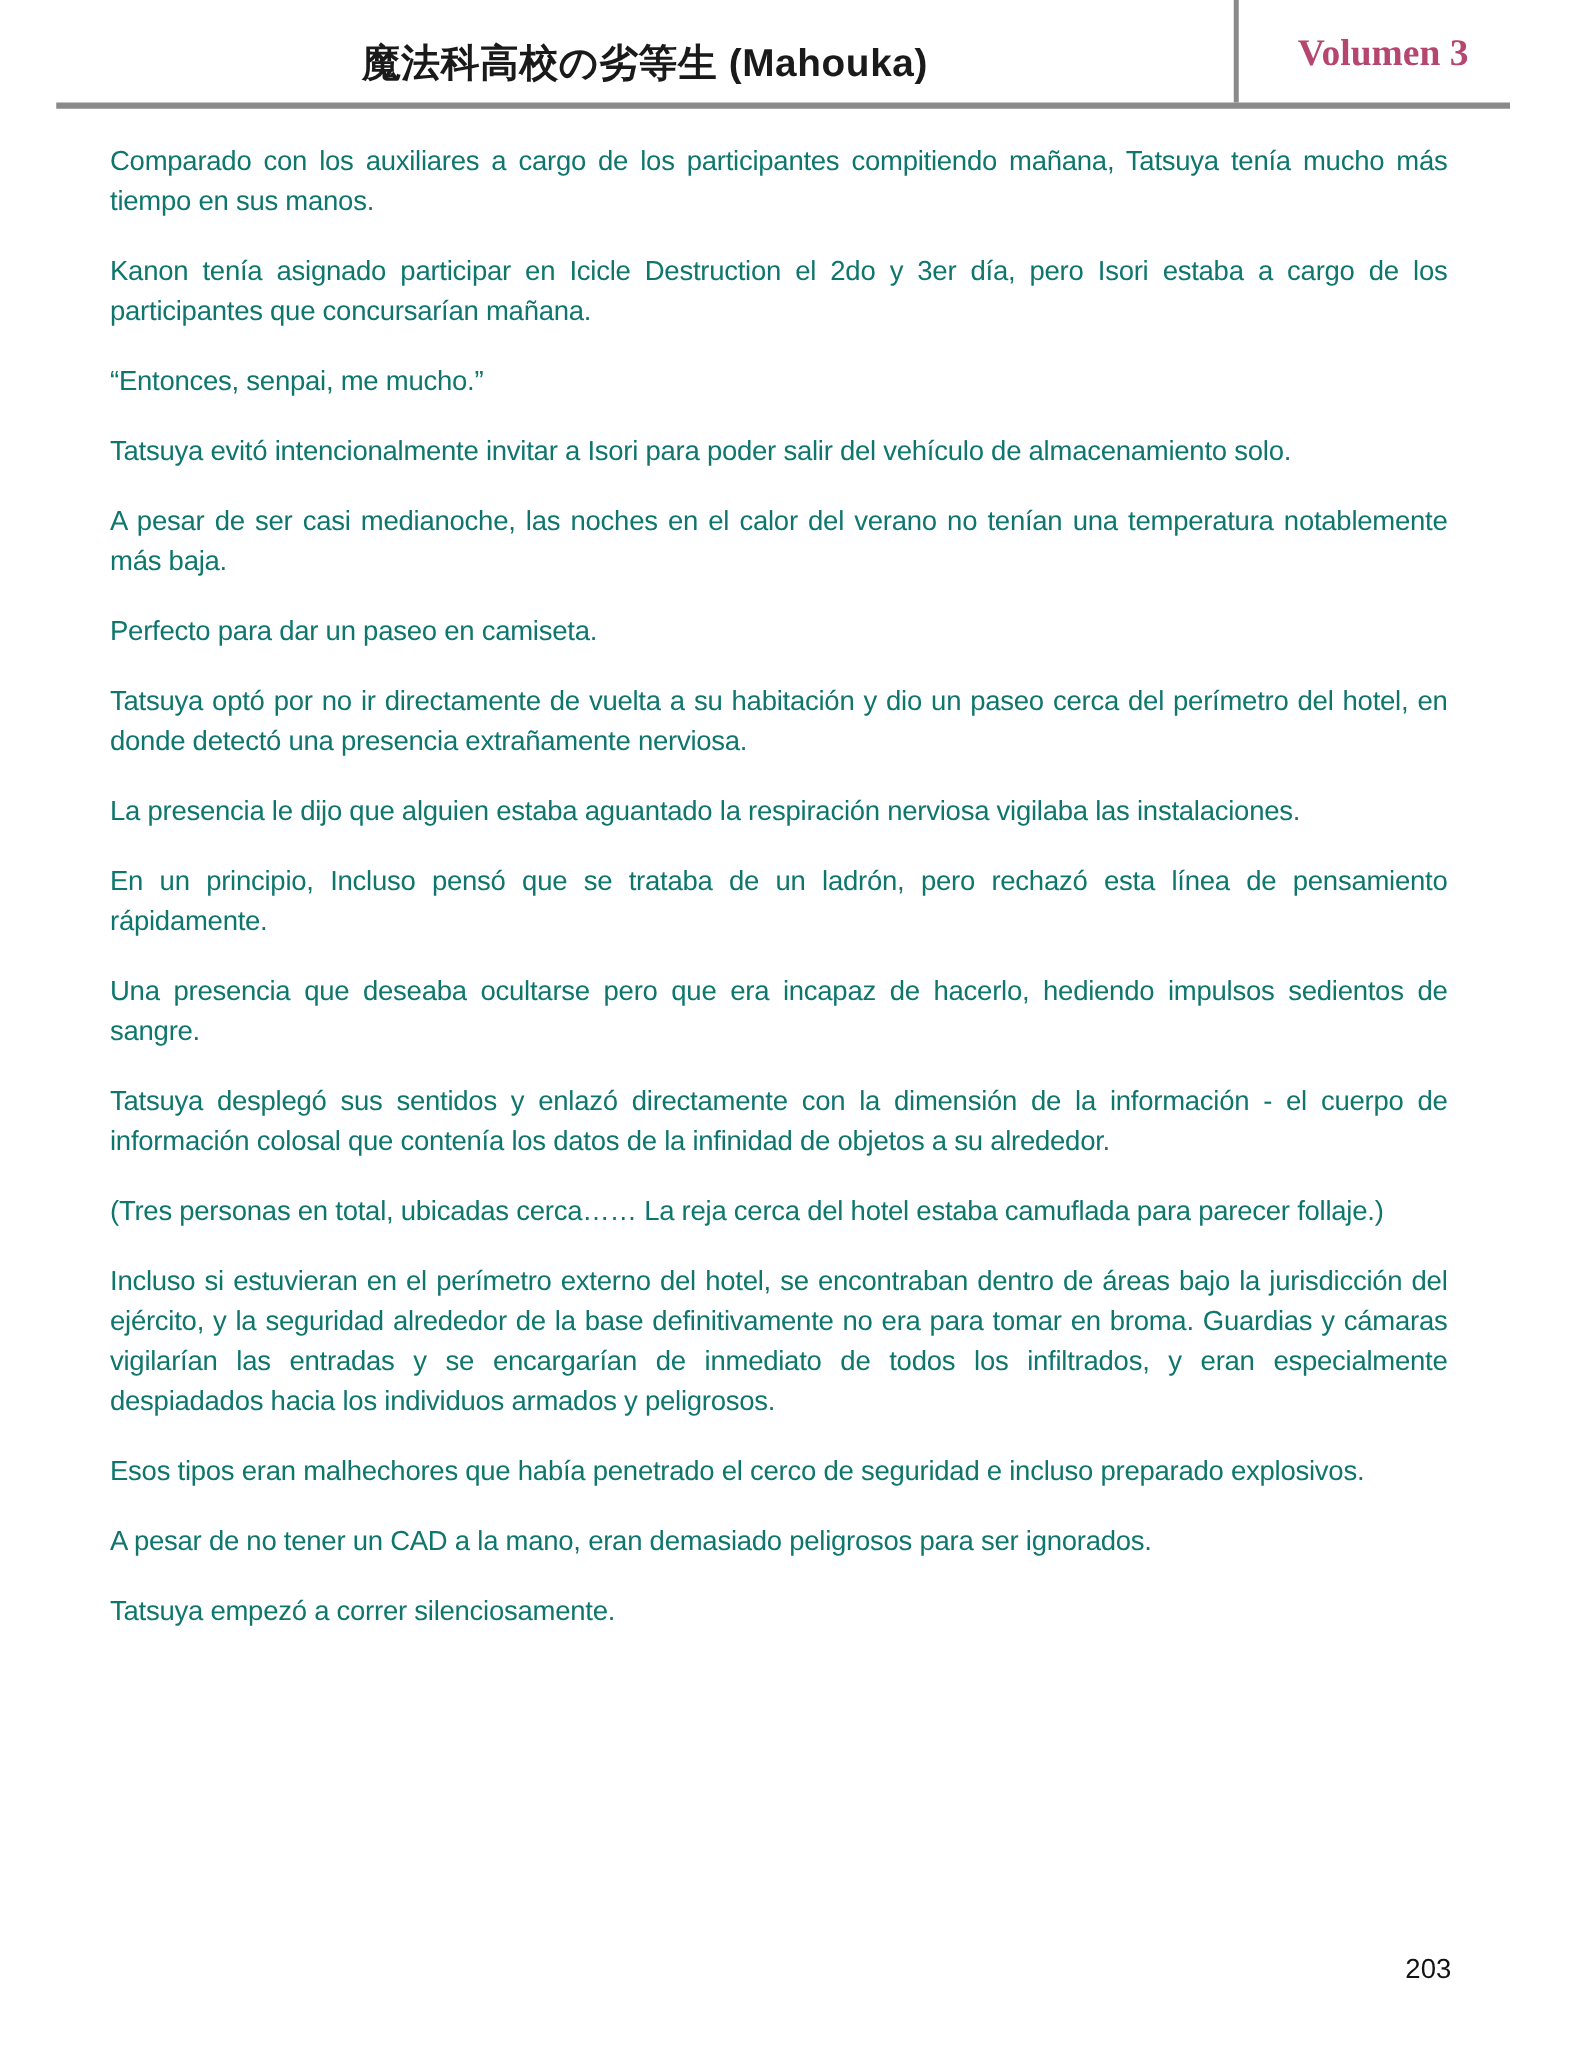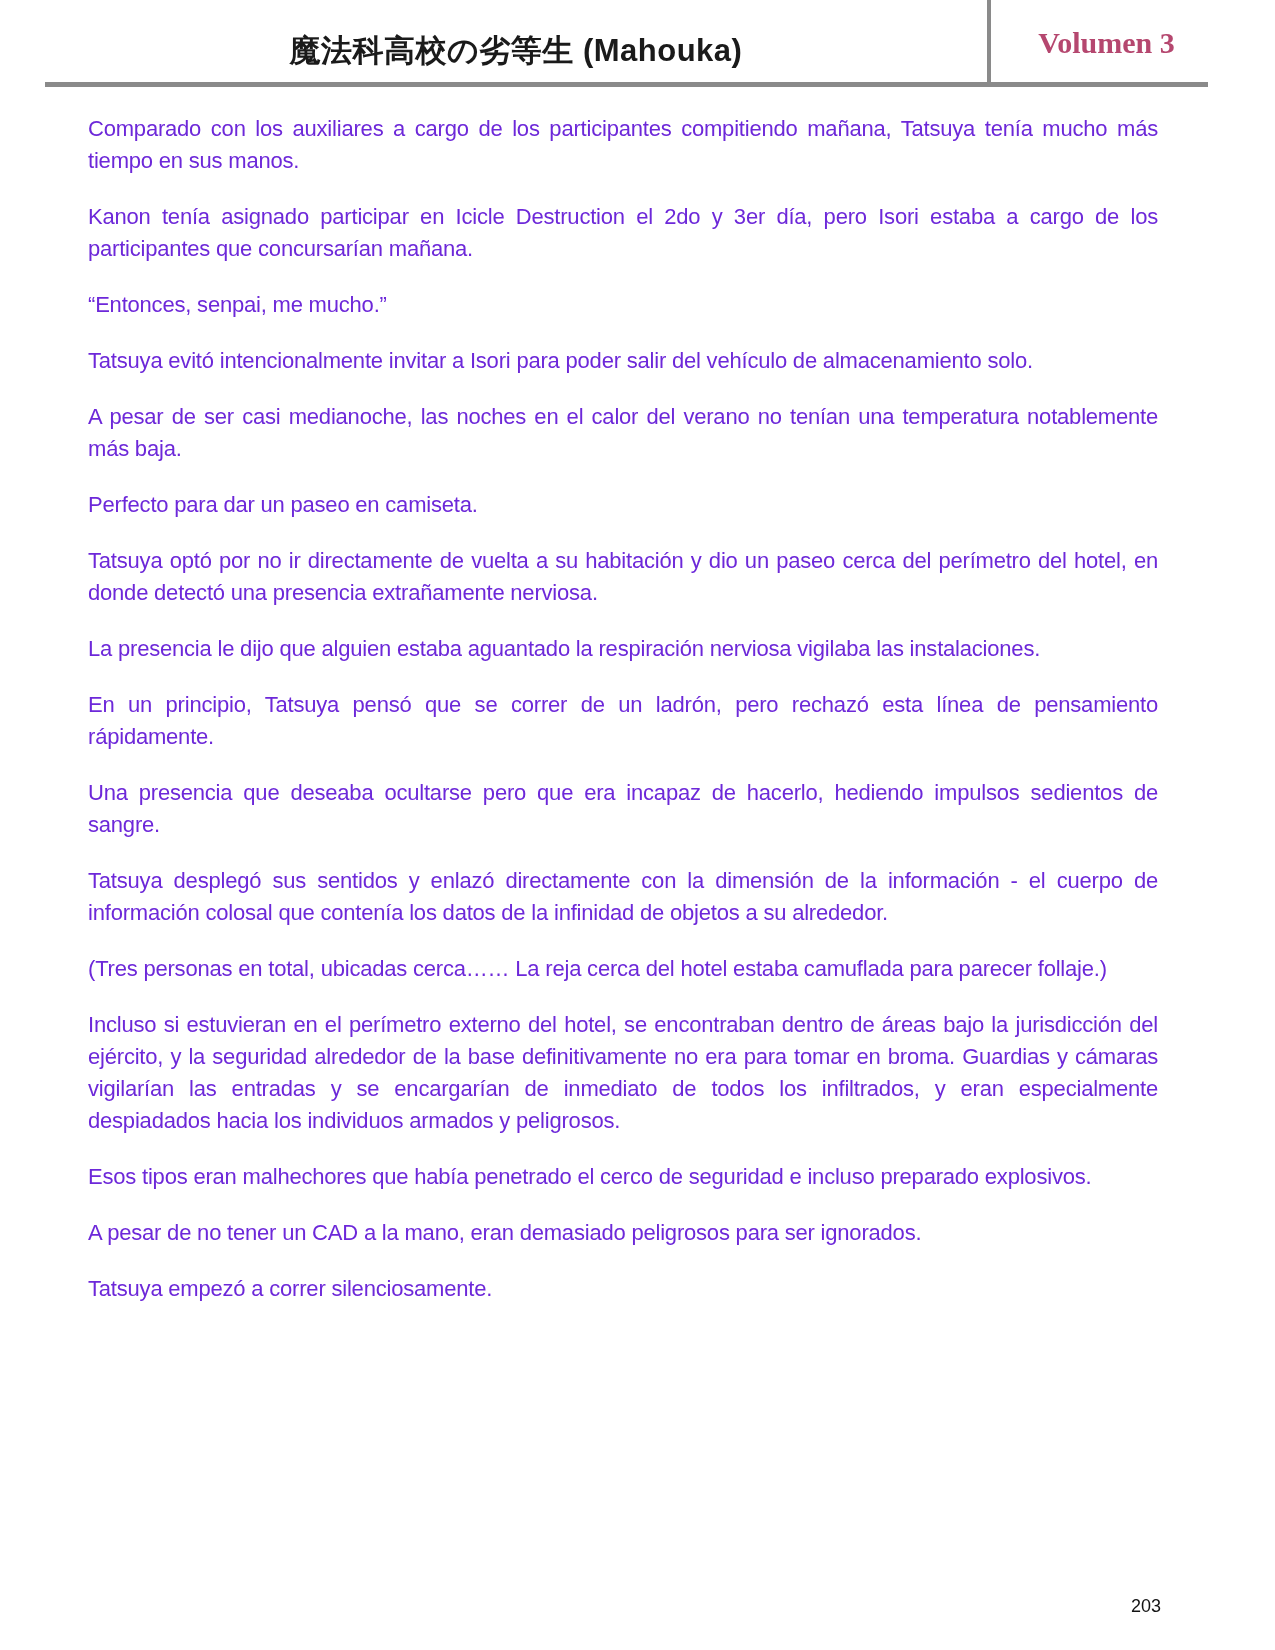--- a/index.html
+++ b/index.html
@@ -50,31 +50,30 @@
   
   .body-text {
     margin: 26px 95px 0 88px;
   }
   .para {
     margin: 0 0 24px 0;
     font-size: 22px;
     line-height: 32px;
     letter-spacing: -0.2px;
     text-align: justify;
-    color: #6d28d9;
+    color: #0f766e;
   }
 
   
   .page-number {
     position: absolute;
     top: 1562px;
     right: 92px;
-    font-size: 18px;
+    font-size: 22px;
     color: #131313;
-    margin-top: 34px;
   }
 </style>
 </head>
 <body>
 
 <div class="page">
 
   <div class="header">
     <div class="header-row">
       <div class="header-title-cell">
@@ -88,21 +87,21 @@
 
   <div class="body-text">
       <p class="para">Comparado con los auxiliares a cargo de los participantes compitiendo mañana, Tatsuya tenía mucho más tiempo en sus manos.</p>
       <p class="para">Kanon tenía asignado participar en Icicle Destruction el 2do y 3er día, pero Isori estaba a cargo de los participantes que concursarían mañana.</p>
       <p class="para">“Entonces, senpai, me mucho.”</p>
       <p class="para">Tatsuya evitó intencionalmente invitar a Isori para poder salir del vehículo de almacenamiento solo.</p>
       <p class="para">A pesar de ser casi medianoche, las noches en el calor del verano no tenían una temperatura notablemente más baja.</p>
       <p class="para">Perfecto para dar un paseo en camiseta.</p>
       <p class="para">Tatsuya optó por no ir directamente de vuelta a su habitación y dio un paseo cerca del perímetro del hotel, en donde detectó una presencia extrañamente nerviosa.</p>
       <p class="para">La presencia le dijo que alguien estaba aguantado la respiración nerviosa vigilaba las instalaciones.</p>
-      <p class="para">En un principio, Tatsuya pensó que se correr de un ladrón, pero rechazó esta línea de pensamiento rápidamente.</p>
+      <p class="para">En un principio, Incluso pensó que se trataba de un ladrón, pero rechazó esta línea de pensamiento rápidamente.</p>
       <p class="para">Una presencia que deseaba ocultarse pero que era incapaz de hacerlo, hediendo impulsos sedientos de sangre.</p>
       <p class="para">Tatsuya desplegó sus sentidos y enlazó directamente con la dimensión de la información - el cuerpo de información colosal que contenía los datos de la infinidad de objetos a su alrededor.</p>
       <p class="para">(Tres personas en total, ubicadas cerca…… La reja cerca del hotel estaba camuflada para parecer follaje.)</p>
       <p class="para">Incluso si estuvieran en el perímetro externo del hotel, se encontraban dentro de áreas bajo la jurisdicción del ejército, y la seguridad alrededor de la base definitivamente no era para tomar en broma. Guardias y cámaras vigilarían las entradas y se encargarían de inmediato de todos los infiltrados, y eran especialmente despiadados hacia los individuos armados y peligrosos.</p>
       <p class="para">Esos tipos eran malhechores que había penetrado el cerco de seguridad e incluso preparado explosivos.</p>
       <p class="para">A pesar de no tener un CAD a la mano, eran demasiado peligrosos para ser ignorados.</p>
       <p class="para">Tatsuya empezó a correr silenciosamente.</p>
     </div>
 
   <div class="page-number">203</div>

